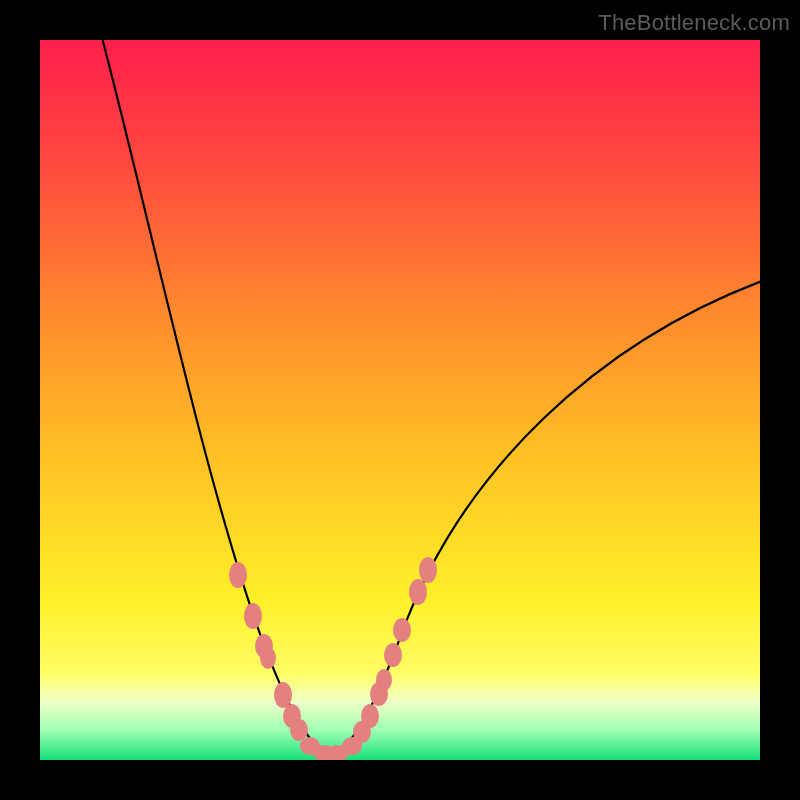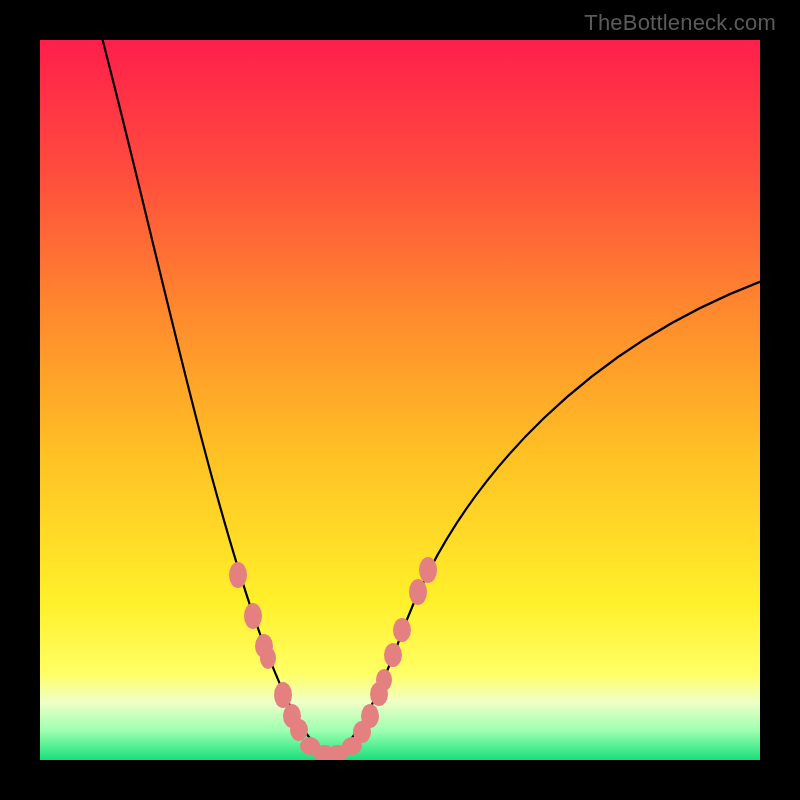--- a/index.html
+++ b/index.html
@@ -31,21 +31,21 @@
       var(--c4) 78%,
       var(--c5) 88%,
       var(--c6) 92%,
       var(--c7) 96%,
       var(--c8) 100%
     );
   }
   .watermark {
     position: absolute;
     top: 10px;
-    right: 24px;
+    right: 10px;
     color: #5b5b5b;
     font-size: 22px;
     font-weight: 500;
     letter-spacing: 0.2px;
     user-select: none;
   }
   svg.curves {
     position: absolute;
     inset: 0;
     width: 720px;

